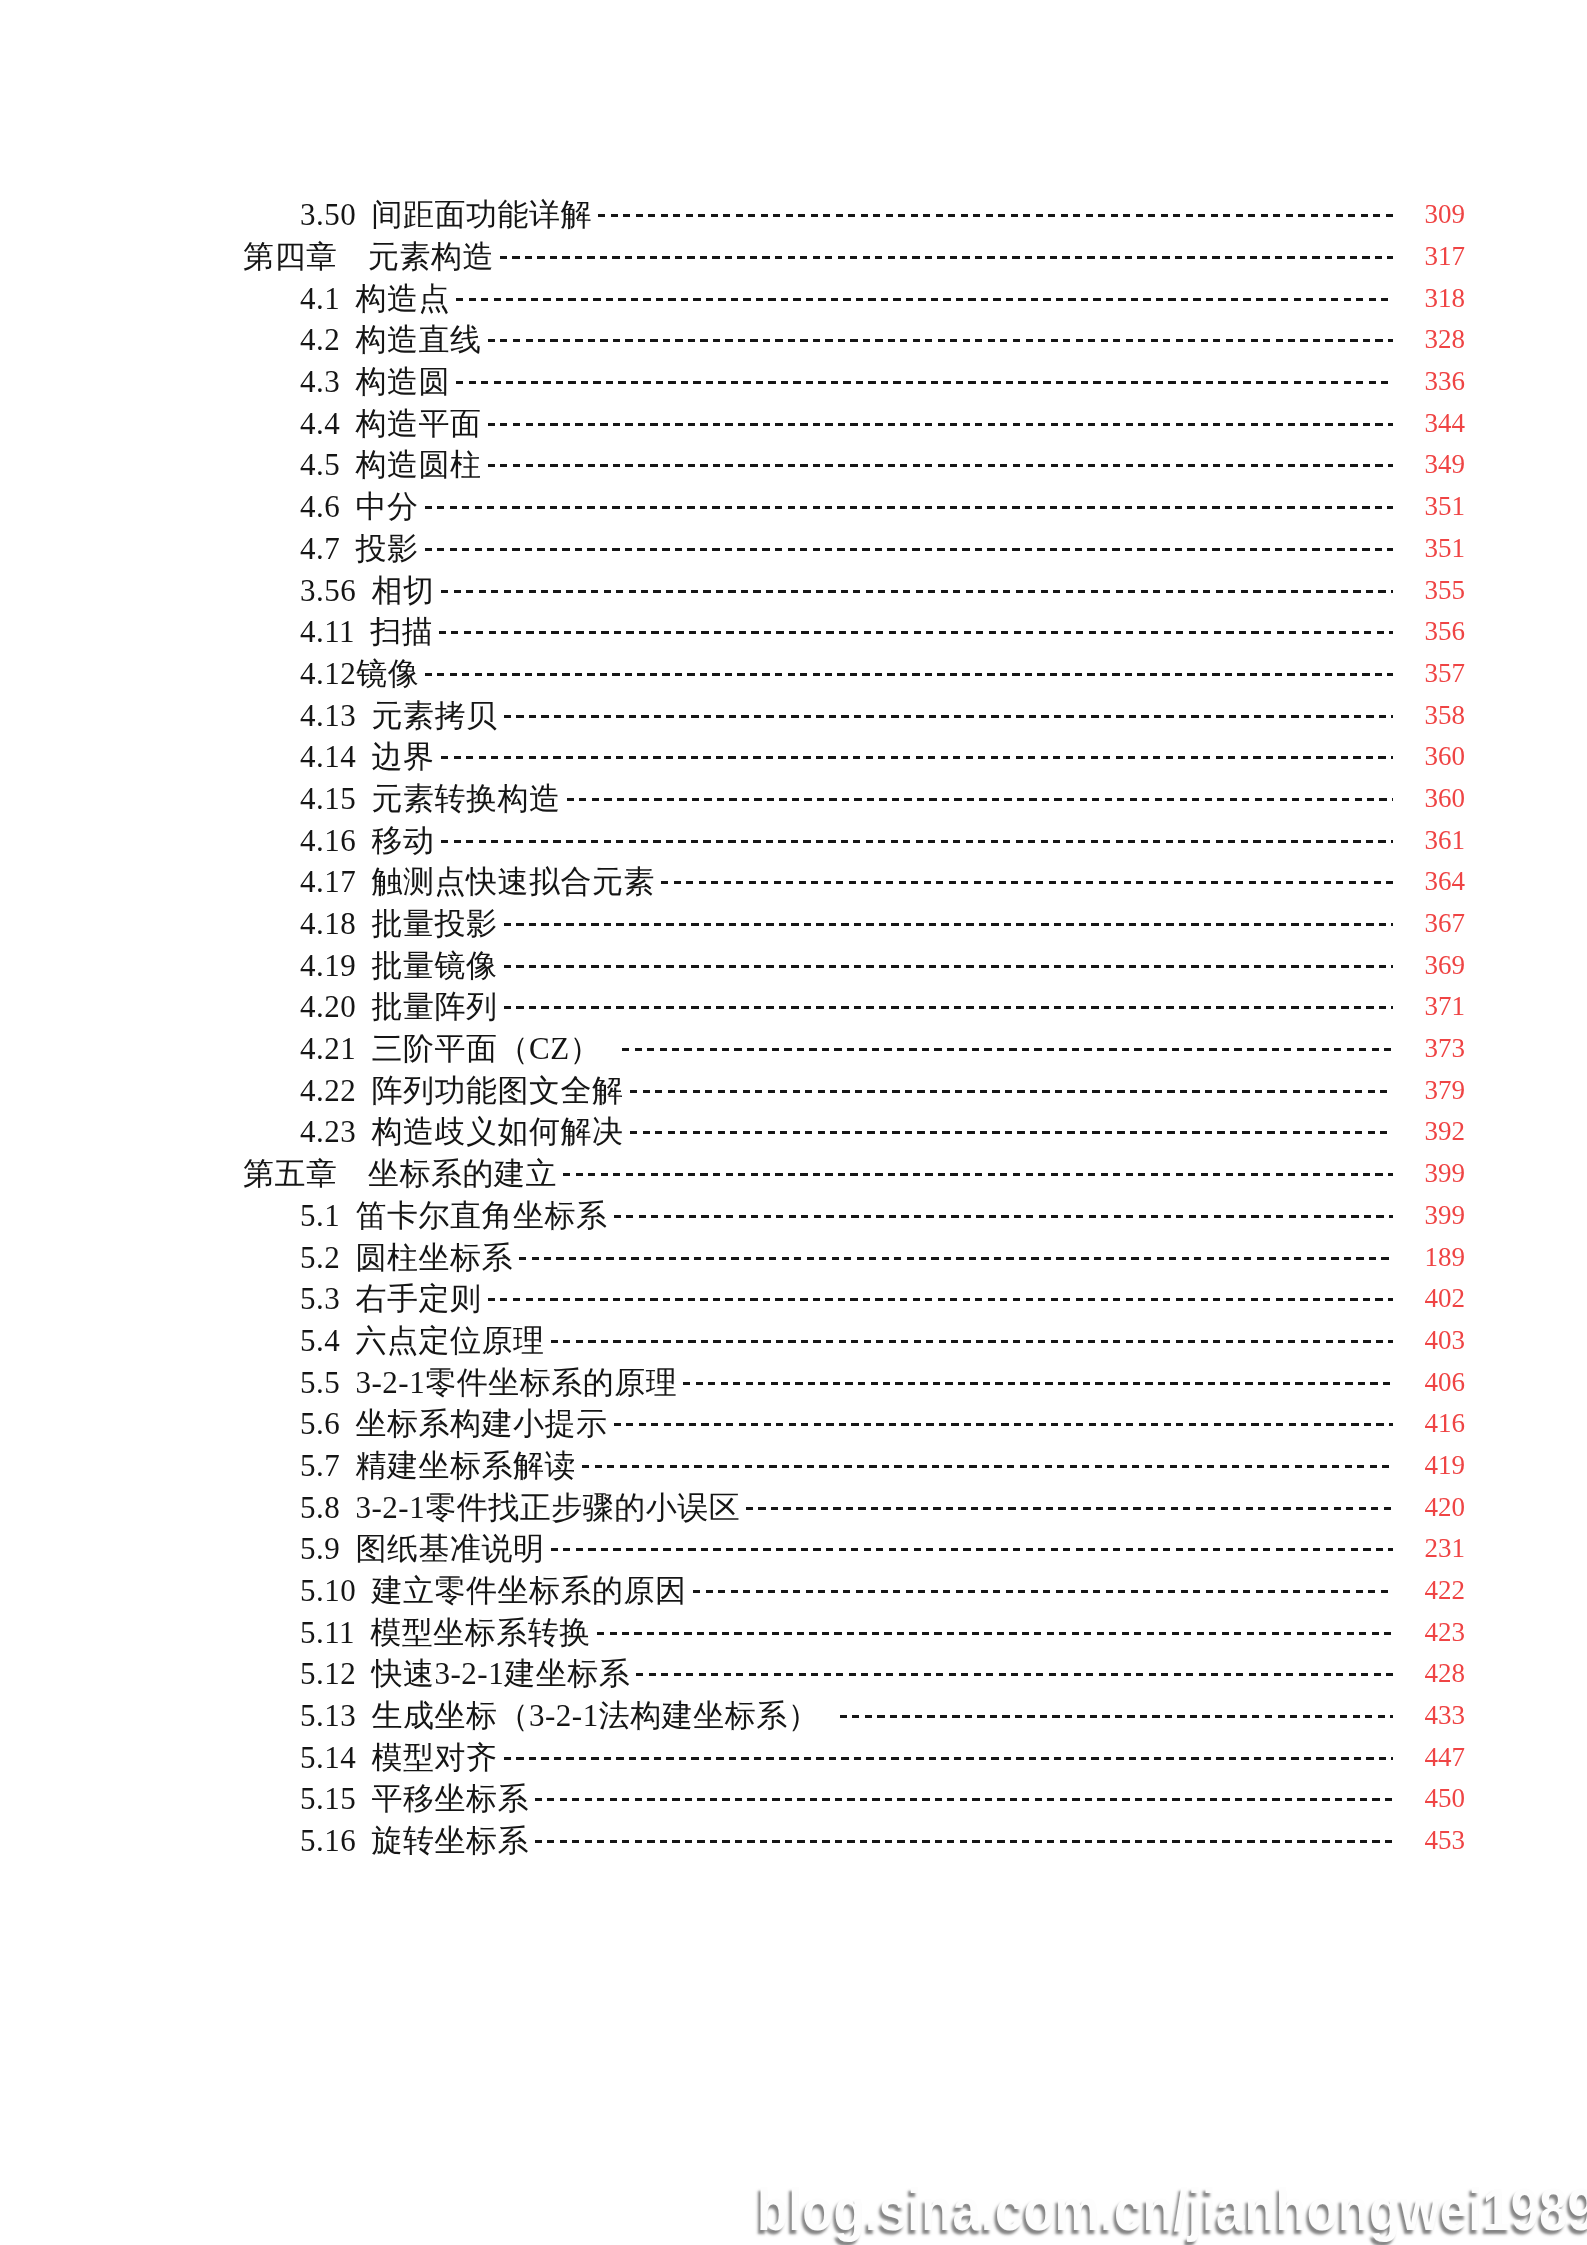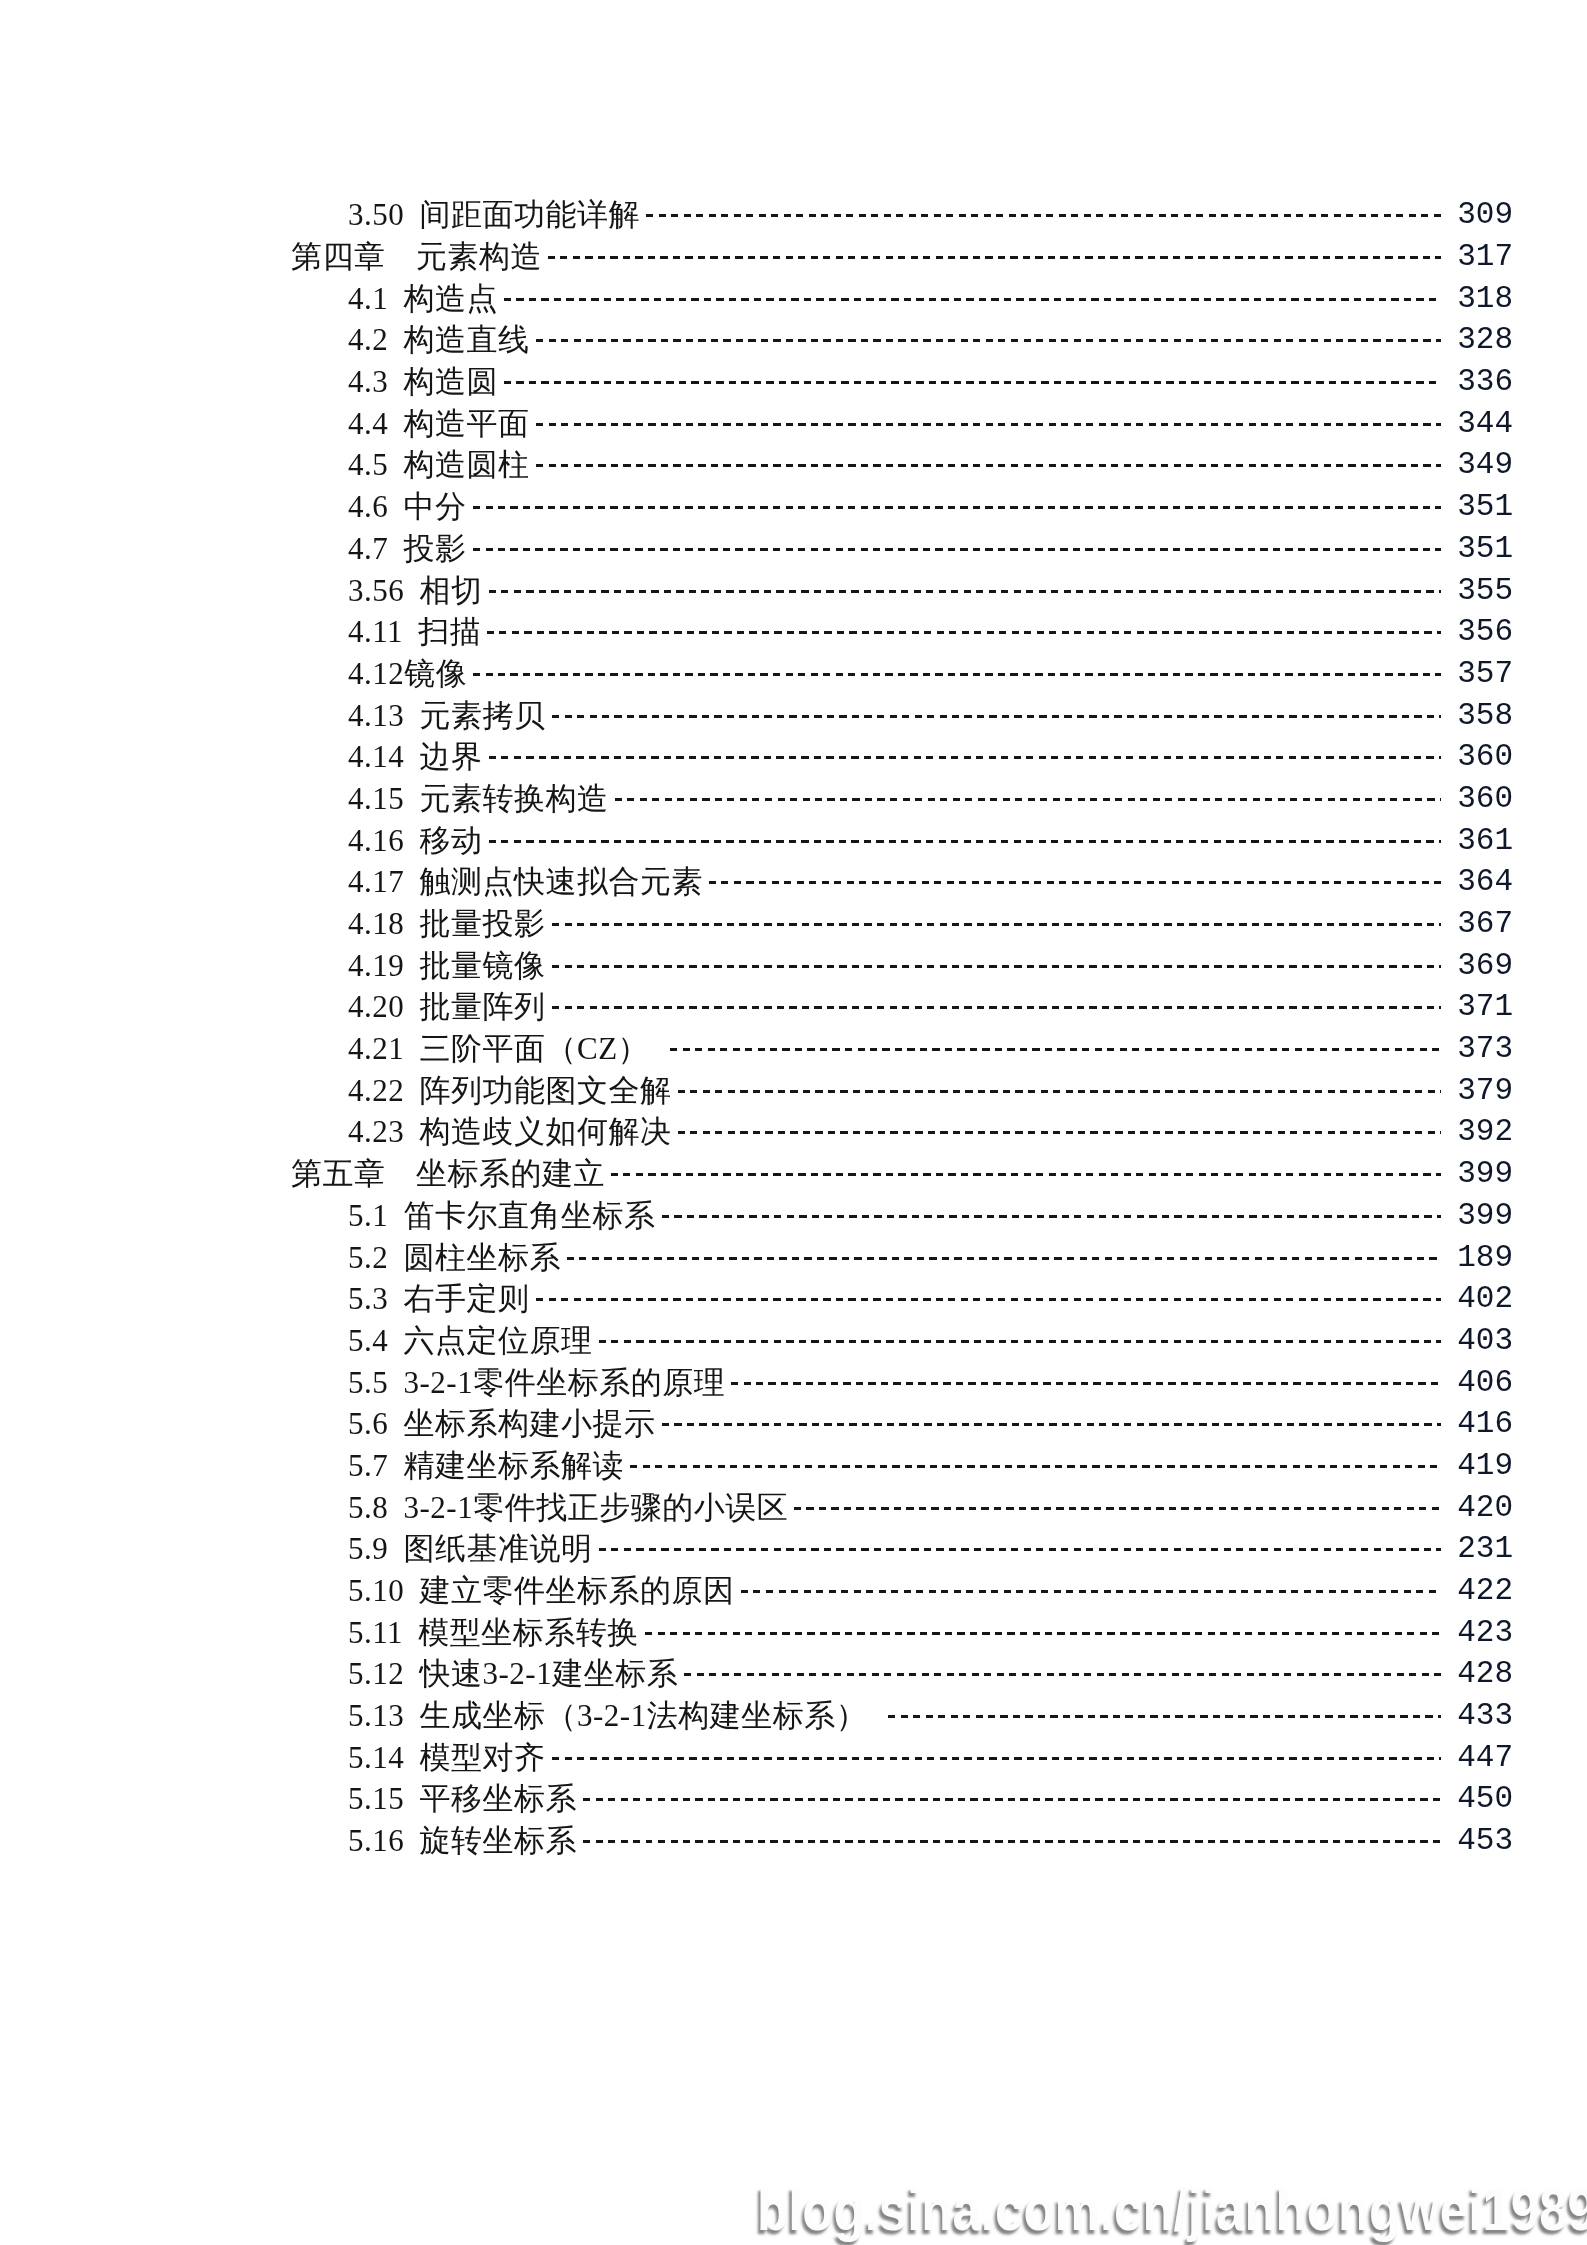--- a/index.html
+++ b/index.html
@@ -9,21 +9,20 @@
     height: 2245px;
     background: #ffffff;
     overflow: hidden;
     font-family: "Liberation Serif", serif;
   }
   .toc {
     position: absolute;
     left: 243px;
     top: 194px;
     width: 1222px;
-    margin-left: 48px;
   }
   .row {
     display: flex;
     align-items: center;
     height: 41.7px;
     color: #151515;
   }
   .row .label {
     white-space: pre;
     flex: 0 0 auto;
@@ -41,24 +40,24 @@
     background: repeating-linear-gradient(
       to right,
       #161616 0px, #161616 7px,
       transparent 7px, transparent 12.5px
     );
   }
   .row .pagenum {
     flex: 0 0 auto;
     min-width: 62px;
     text-align: right;
-    font-size: 31px;
+    font-size: 27px;
     line-height: 1;
-    color: #0f172a;
-    font-family: Liberation Mono, monospace;
+    color: #ef4444;
+    font-family: Liberation Serif, serif;
   }
   .watermark {
     position: absolute;
     left: 757px;
     top: 2180px;
     font-family: "Liberation Sans", sans-serif;
     font-size: 60px;
     font-weight: bold;
     line-height: 1;
     white-space: nowrap;

